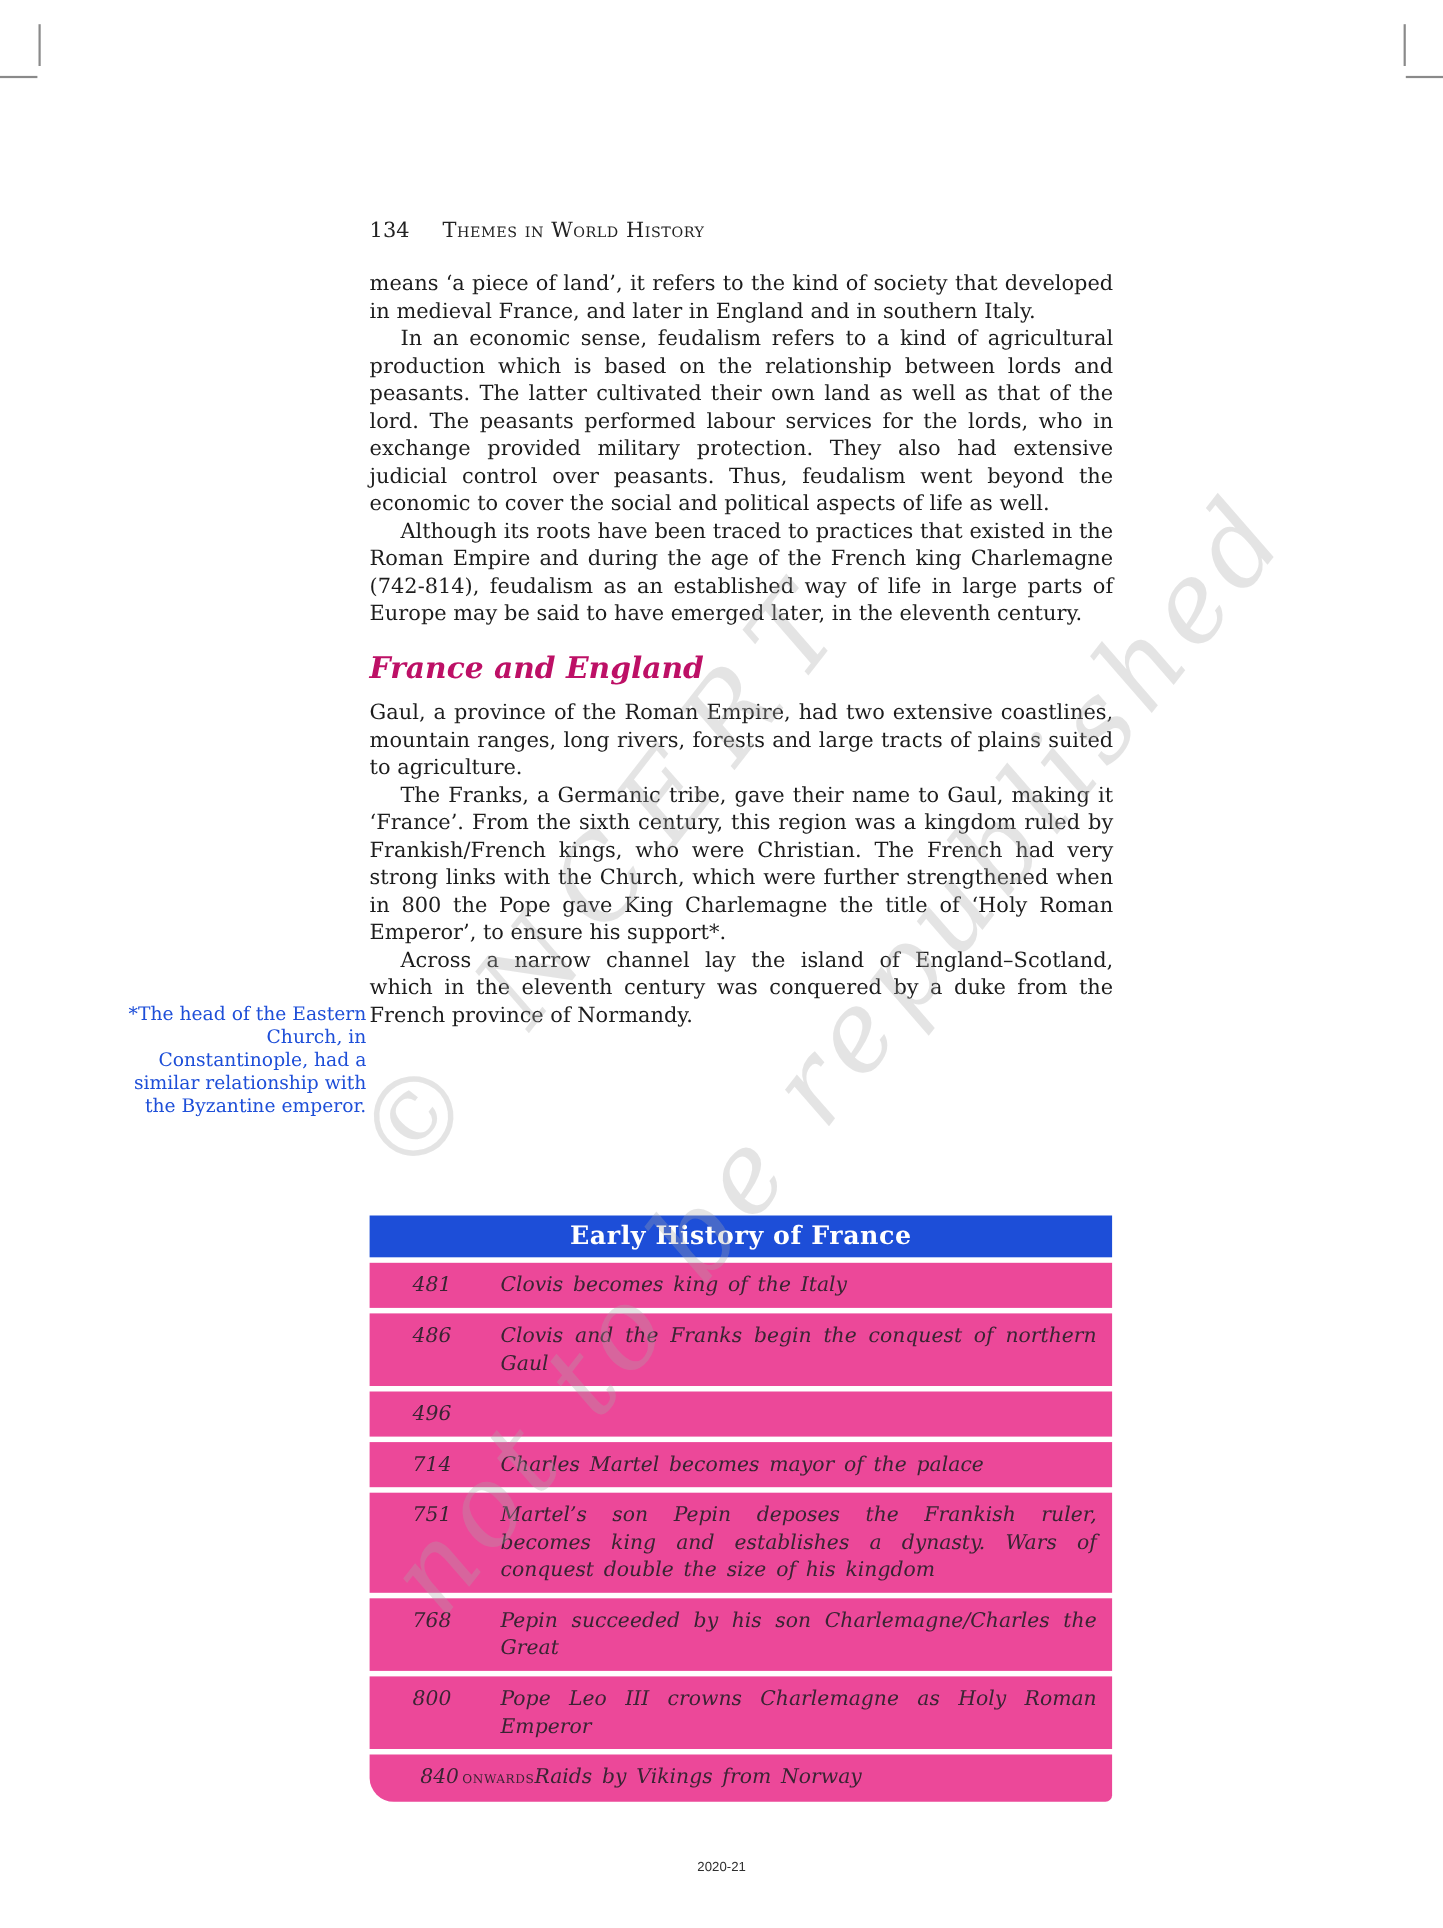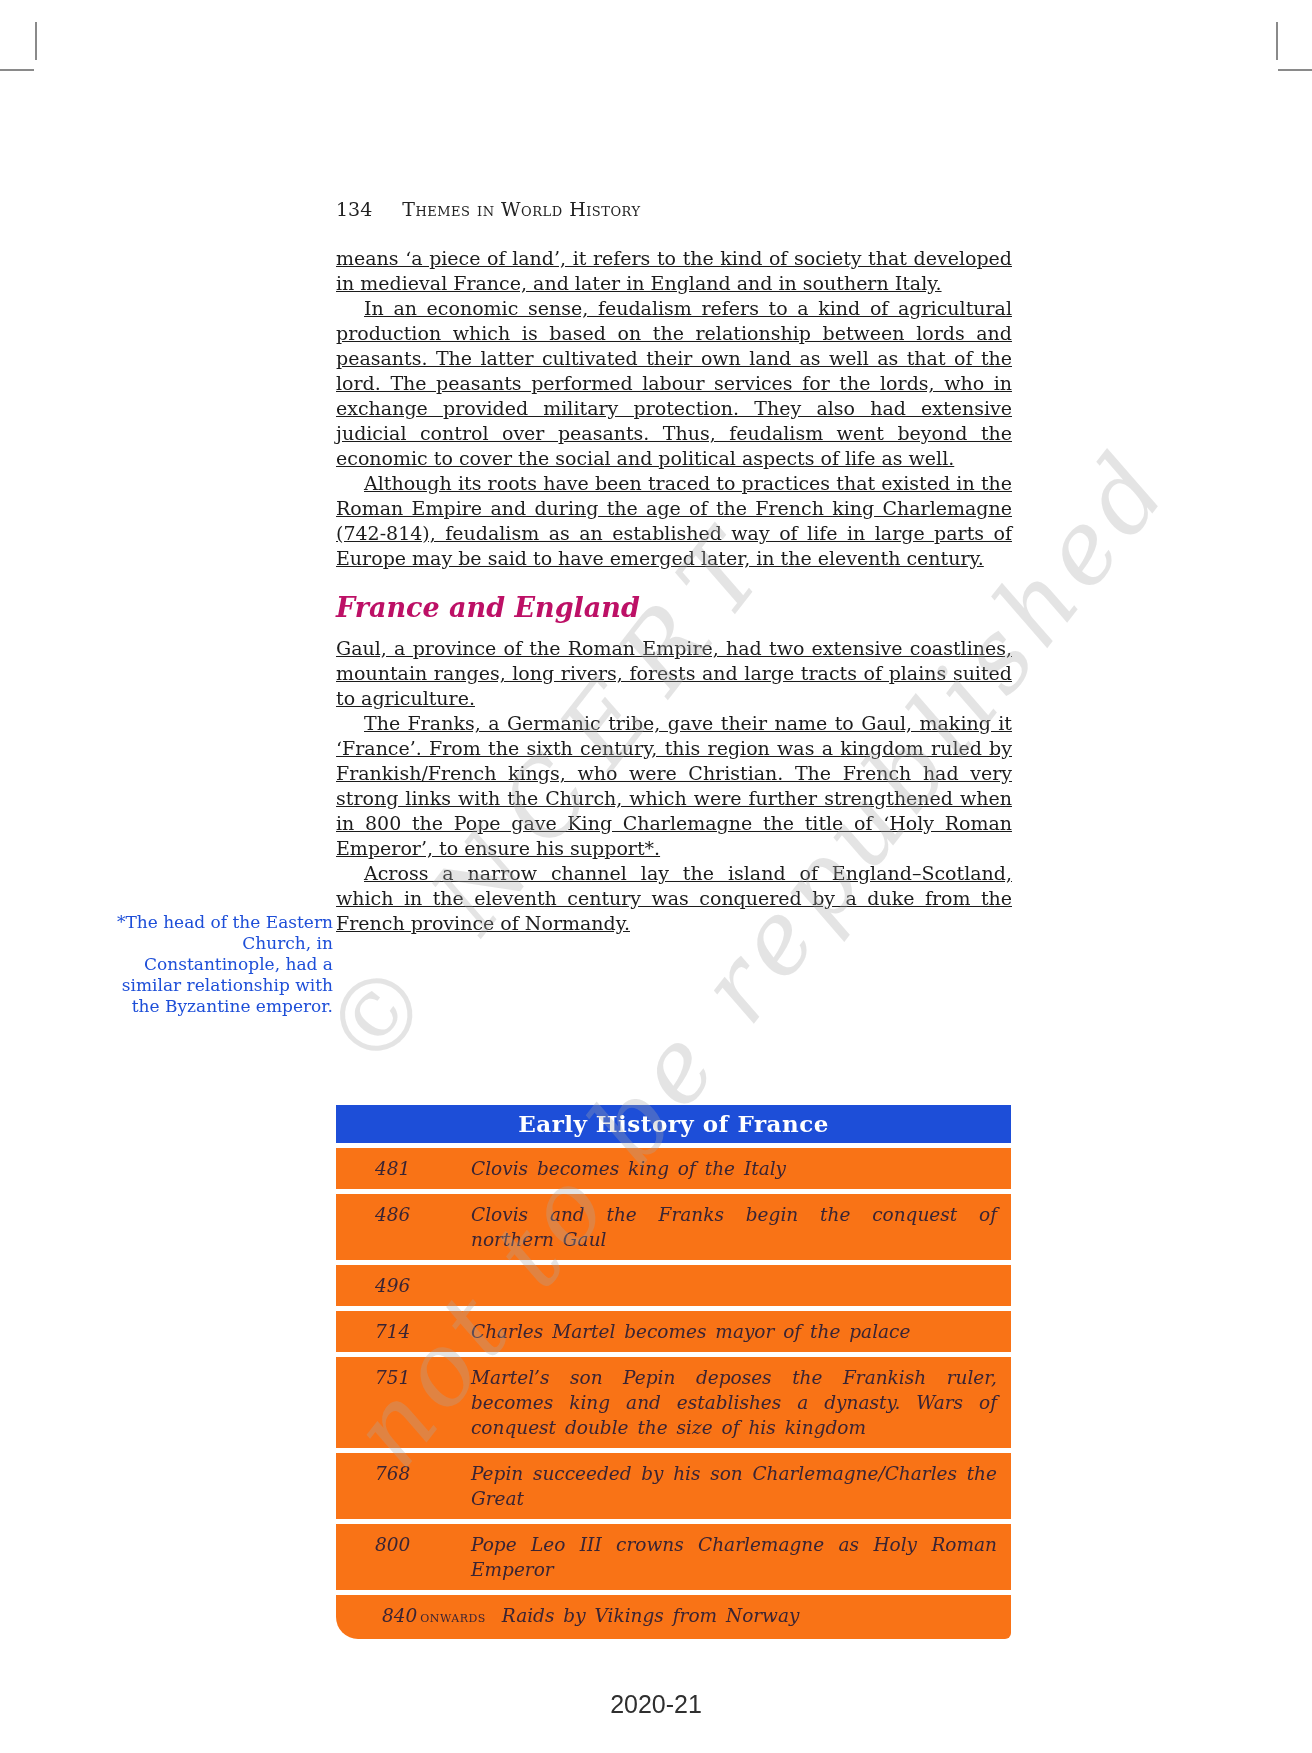--- a/index.html
+++ b/index.html
@@ -48,21 +48,21 @@
     letter-spacing: 0.5px;
   }
 
   
   .main-column {
     position: absolute; left: 336px; top: 246px; width: 676px;
     z-index: 2;
     font-size: 19px; line-height: 25px;
     text-align: justify;
   }
-  .para { margin: 0; text-decoration: underline; }
+  .para { margin: 0; }
   .para.indent { text-indent: 28px; }
   .section-heading {
     margin: 22px 0 13px 0;
     font-size: 27px; line-height: 30px;
     font-weight: bold;
     color: #bd1066;
     text-align: left;
     font-family: "DejaVu Serif", "Liberation Serif", serif;
     font-style: italic;
   }
@@ -83,27 +83,27 @@
   .timeline-header {
     background: #1d4ed8;
     color: #ffffff;
     height: 38px; line-height: 38px;
     text-align: center;
     font-size: 23px; font-weight: bold;
     letter-spacing: 0.5px;
   }
   .timeline-rows { margin-top: 5px; }
   .t-row {
-    background: #f97316;
+    background: #ec4899;
     margin-bottom: 5px;
     display: flex;
     padding: 8px 0;
     color: #3a2433;
     font-style: italic;
-    font-size: 18.5px; line-height: 25px; gap: 16px;
+    font-size: 18.5px; line-height: 25px;
   }
   .t-year {
     width: 119px; box-sizing: border-box;
     padding-left: 39px;
     flex: none;
     white-space: nowrap;
   }
   .t-suffix {
     font-style: normal;
     font-size: 11px;
@@ -121,21 +121,21 @@
     border-bottom-left-radius: 22px;
     border-bottom-right-radius: 6px;
   }
   .t-row:last-child .t-year { width: auto; padding-left: 46px; }
 
   
   .footer {
     position: absolute; left: 0; top: 1690px; width: 100%;
     text-align: center;
     font-family: "Liberation Sans", sans-serif;
-    font-size: 25px; color: #2f2f2f;
+    font-size: 12px; color: #2f2f2f;
     z-index: 2;
   }
 </style>
 </head>
 <body>
 
 <div id="crop-tl-v" class="crop v"></div>
 <div id="crop-tl-h" class="crop h"></div>
 <div id="crop-tr-v" class="crop v"></div>
 <div id="crop-tr-h" class="crop h"></div>

